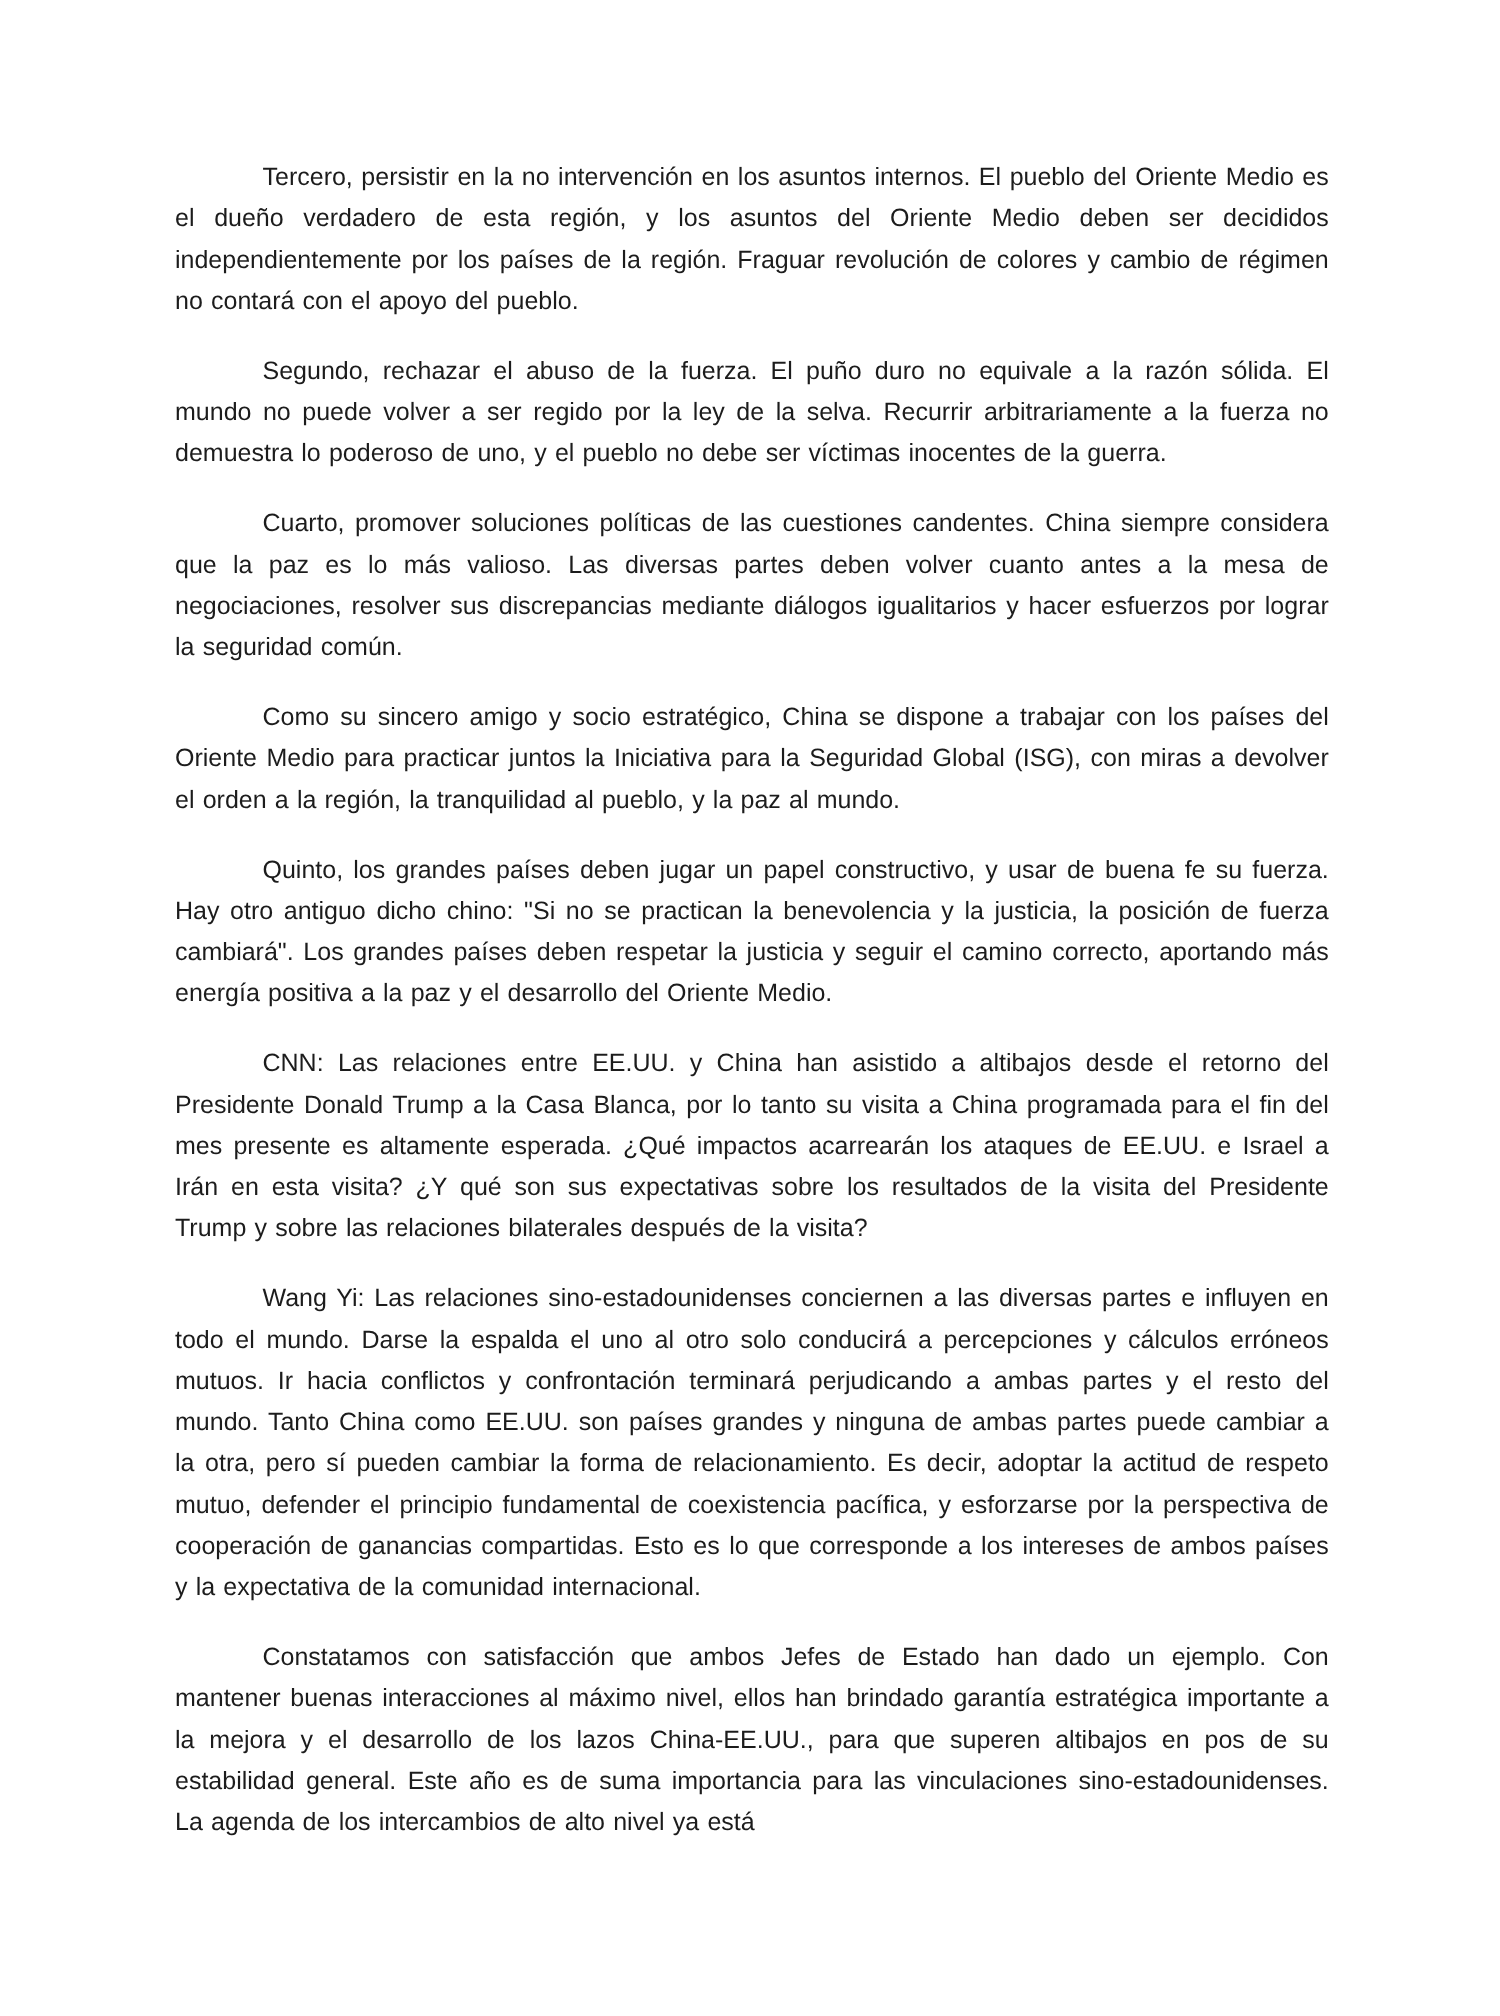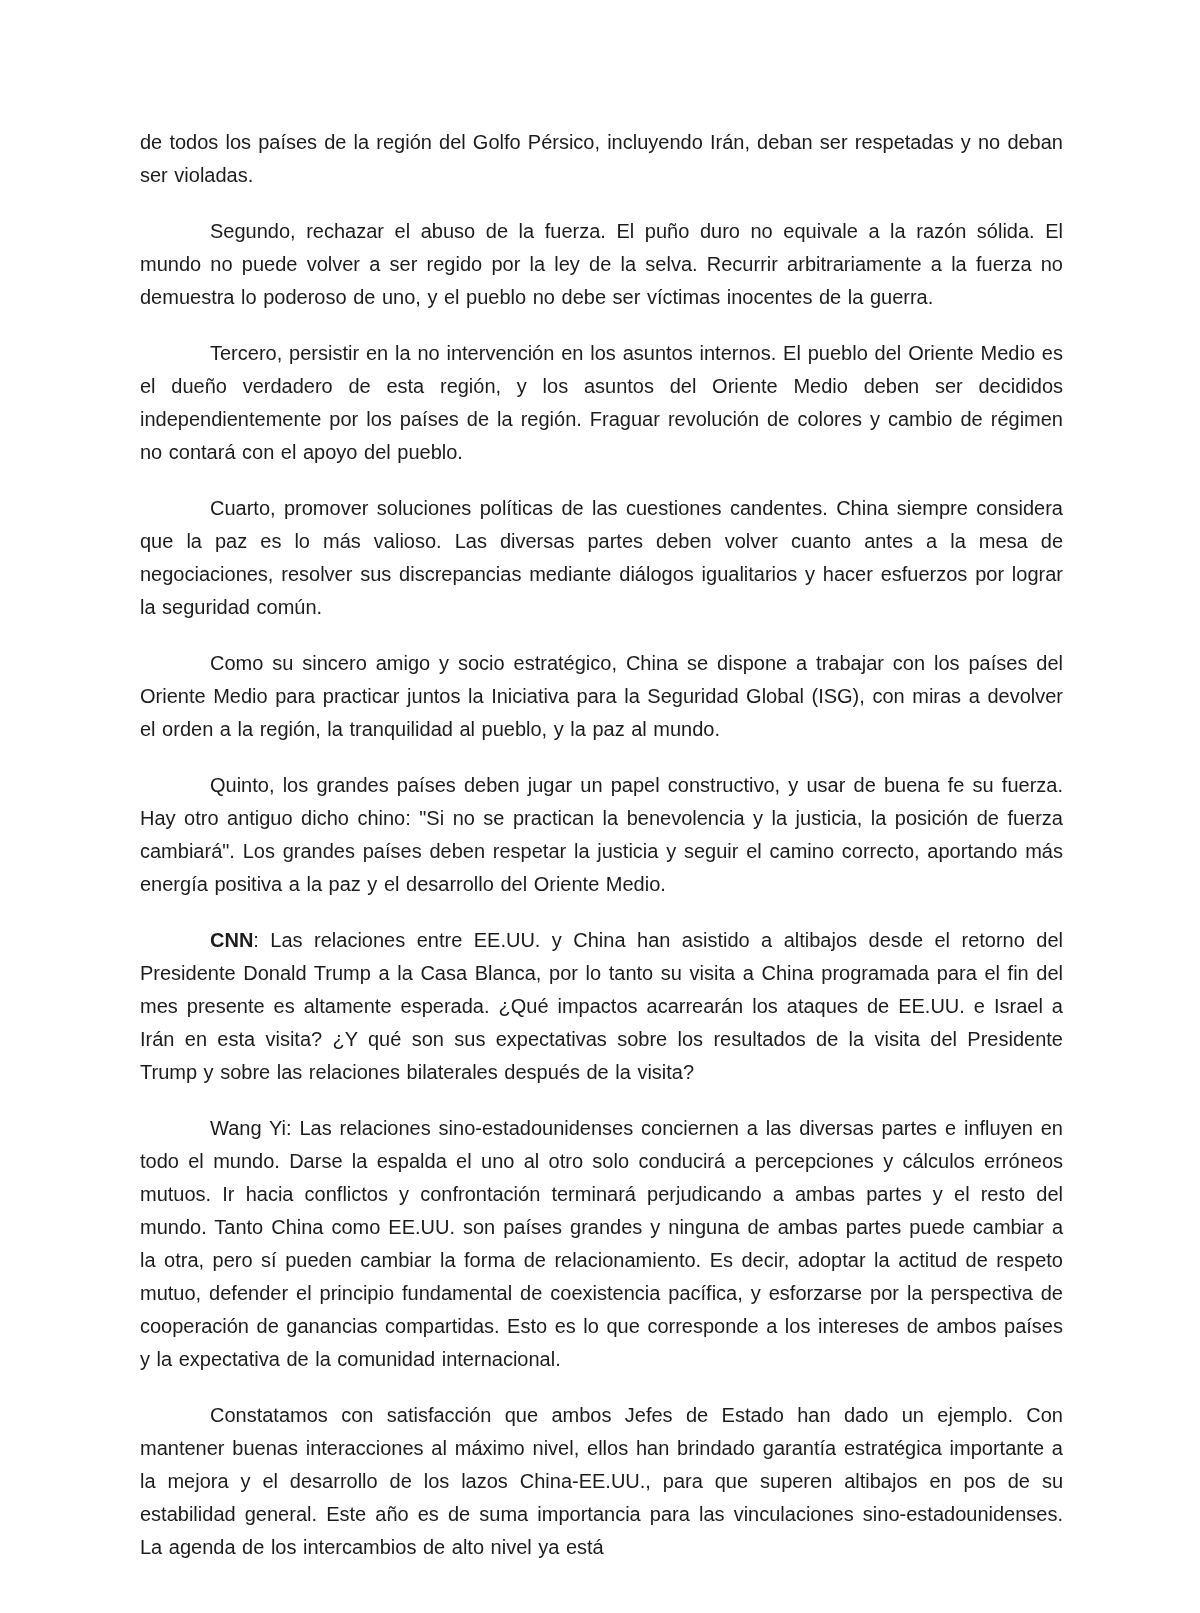--- a/index.html
+++ b/index.html
@@ -26,38 +26,35 @@
     word-spacing: 1px;
   }
   .para {
     margin: 0 0 23px 0;
     text-indent: 70px;
   }
   .para.no-indent {
     text-indent: 0;
   }
   .lead-bold {
-    font-weight: bold;
+    font-weight: normal;
   }
 </style>
 </head>
 <body>
 
 <div class="page">
 
-  <p class="para no-indent">
-    <span>de todos los países de la región del Golfo Pérsico, incluyendo Irán, deban ser respetadas y no deban ser violadas.</span>
+
+  <p class="para">
+    <span>Tercero, persistir en la no intervención en los asuntos internos. El pueblo del Oriente Medio es el dueño verdadero de esta región, y los asuntos del Oriente Medio deben ser decididos independientemente por los países de la región. Fraguar revolución de colores y cambio de régimen no contará con el apoyo del pueblo.</span>
   </p>
 
   <p class="para">
     <span>Segundo, rechazar el abuso de la fuerza. El puño duro no equivale a la razón sólida. El mundo no puede volver a ser regido por la ley de la selva. Recurrir arbitrariamente a la fuerza no demuestra lo poderoso de uno, y el pueblo no debe ser víctimas inocentes de la guerra.</span>
-  </p>
-
-  <p class="para">
-    <span>Tercero, persistir en la no intervención en los asuntos internos. El pueblo del Oriente Medio es el dueño verdadero de esta región, y los asuntos del Oriente Medio deben ser decididos independientemente por los países de la región. Fraguar revolución de colores y cambio de régimen no contará con el apoyo del pueblo.</span>
   </p>
 
   <p class="para">
     <span>Cuarto, promover soluciones políticas de las cuestiones candentes. China siempre considera que la paz es lo más valioso. Las diversas partes deben volver cuanto antes a la mesa de negociaciones, resolver sus discrepancias mediante diálogos igualitarios y hacer esfuerzos por lograr la seguridad común.</span>
   </p>
 
   <p class="para">
     <span>Como su sincero amigo y socio estratégico, China se dispone a trabajar con los países del Oriente Medio para practicar juntos la Iniciativa para la Seguridad Global (ISG), con miras a devolver el orden a la región, la tranquilidad al pueblo, y la paz al mundo.</span>
   </p>
 

